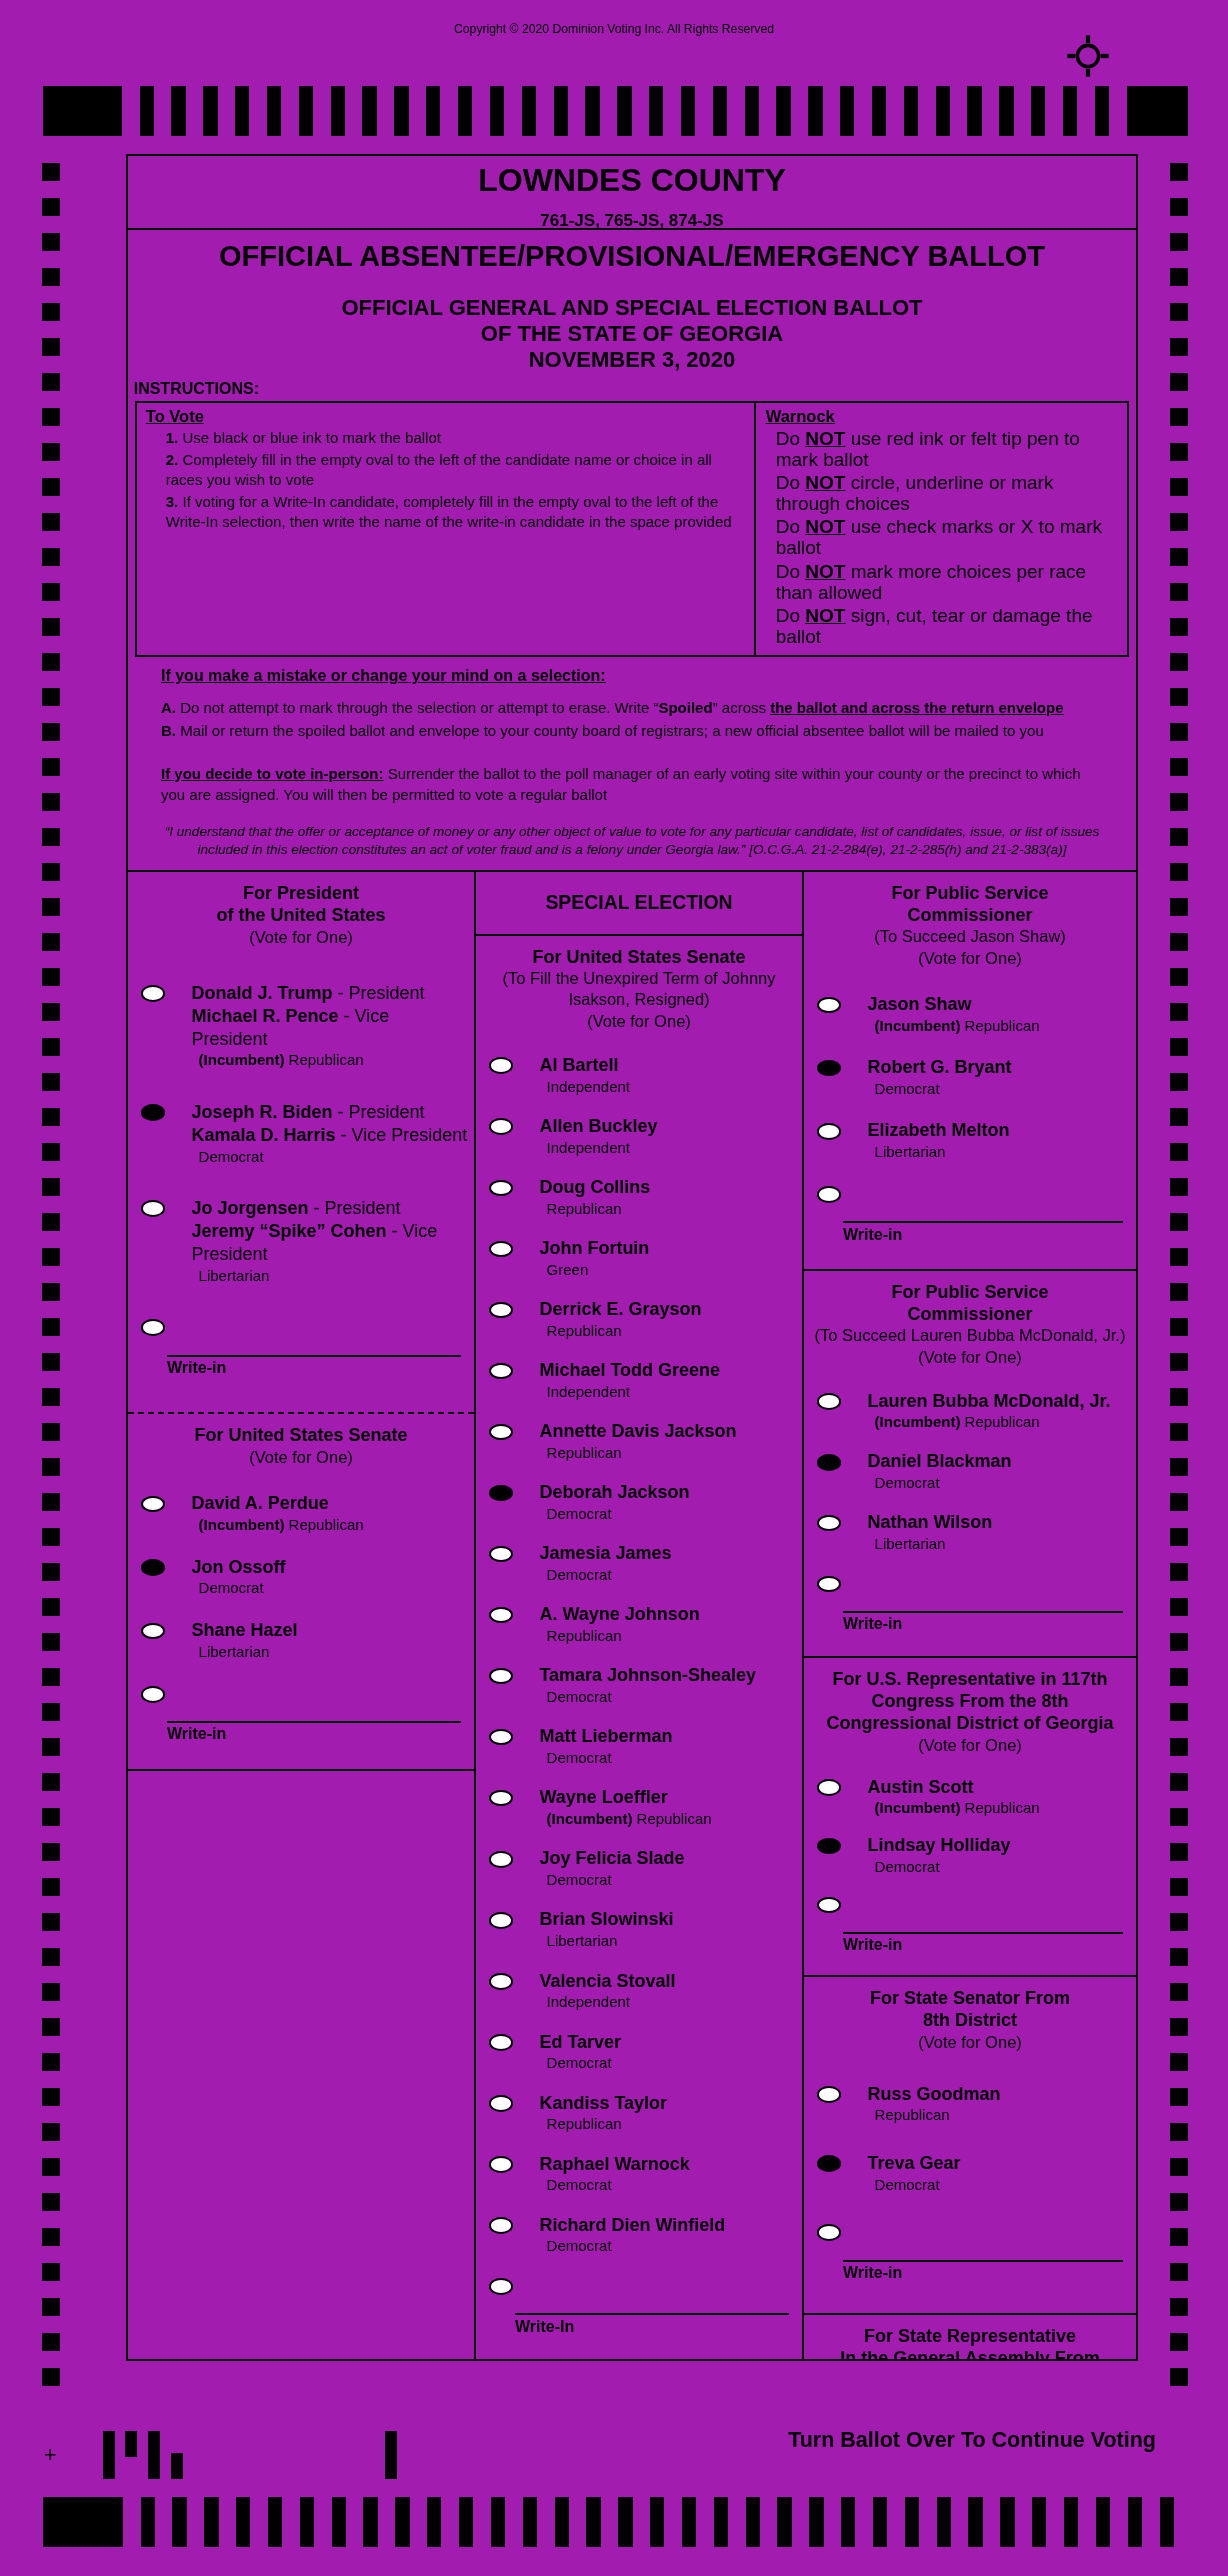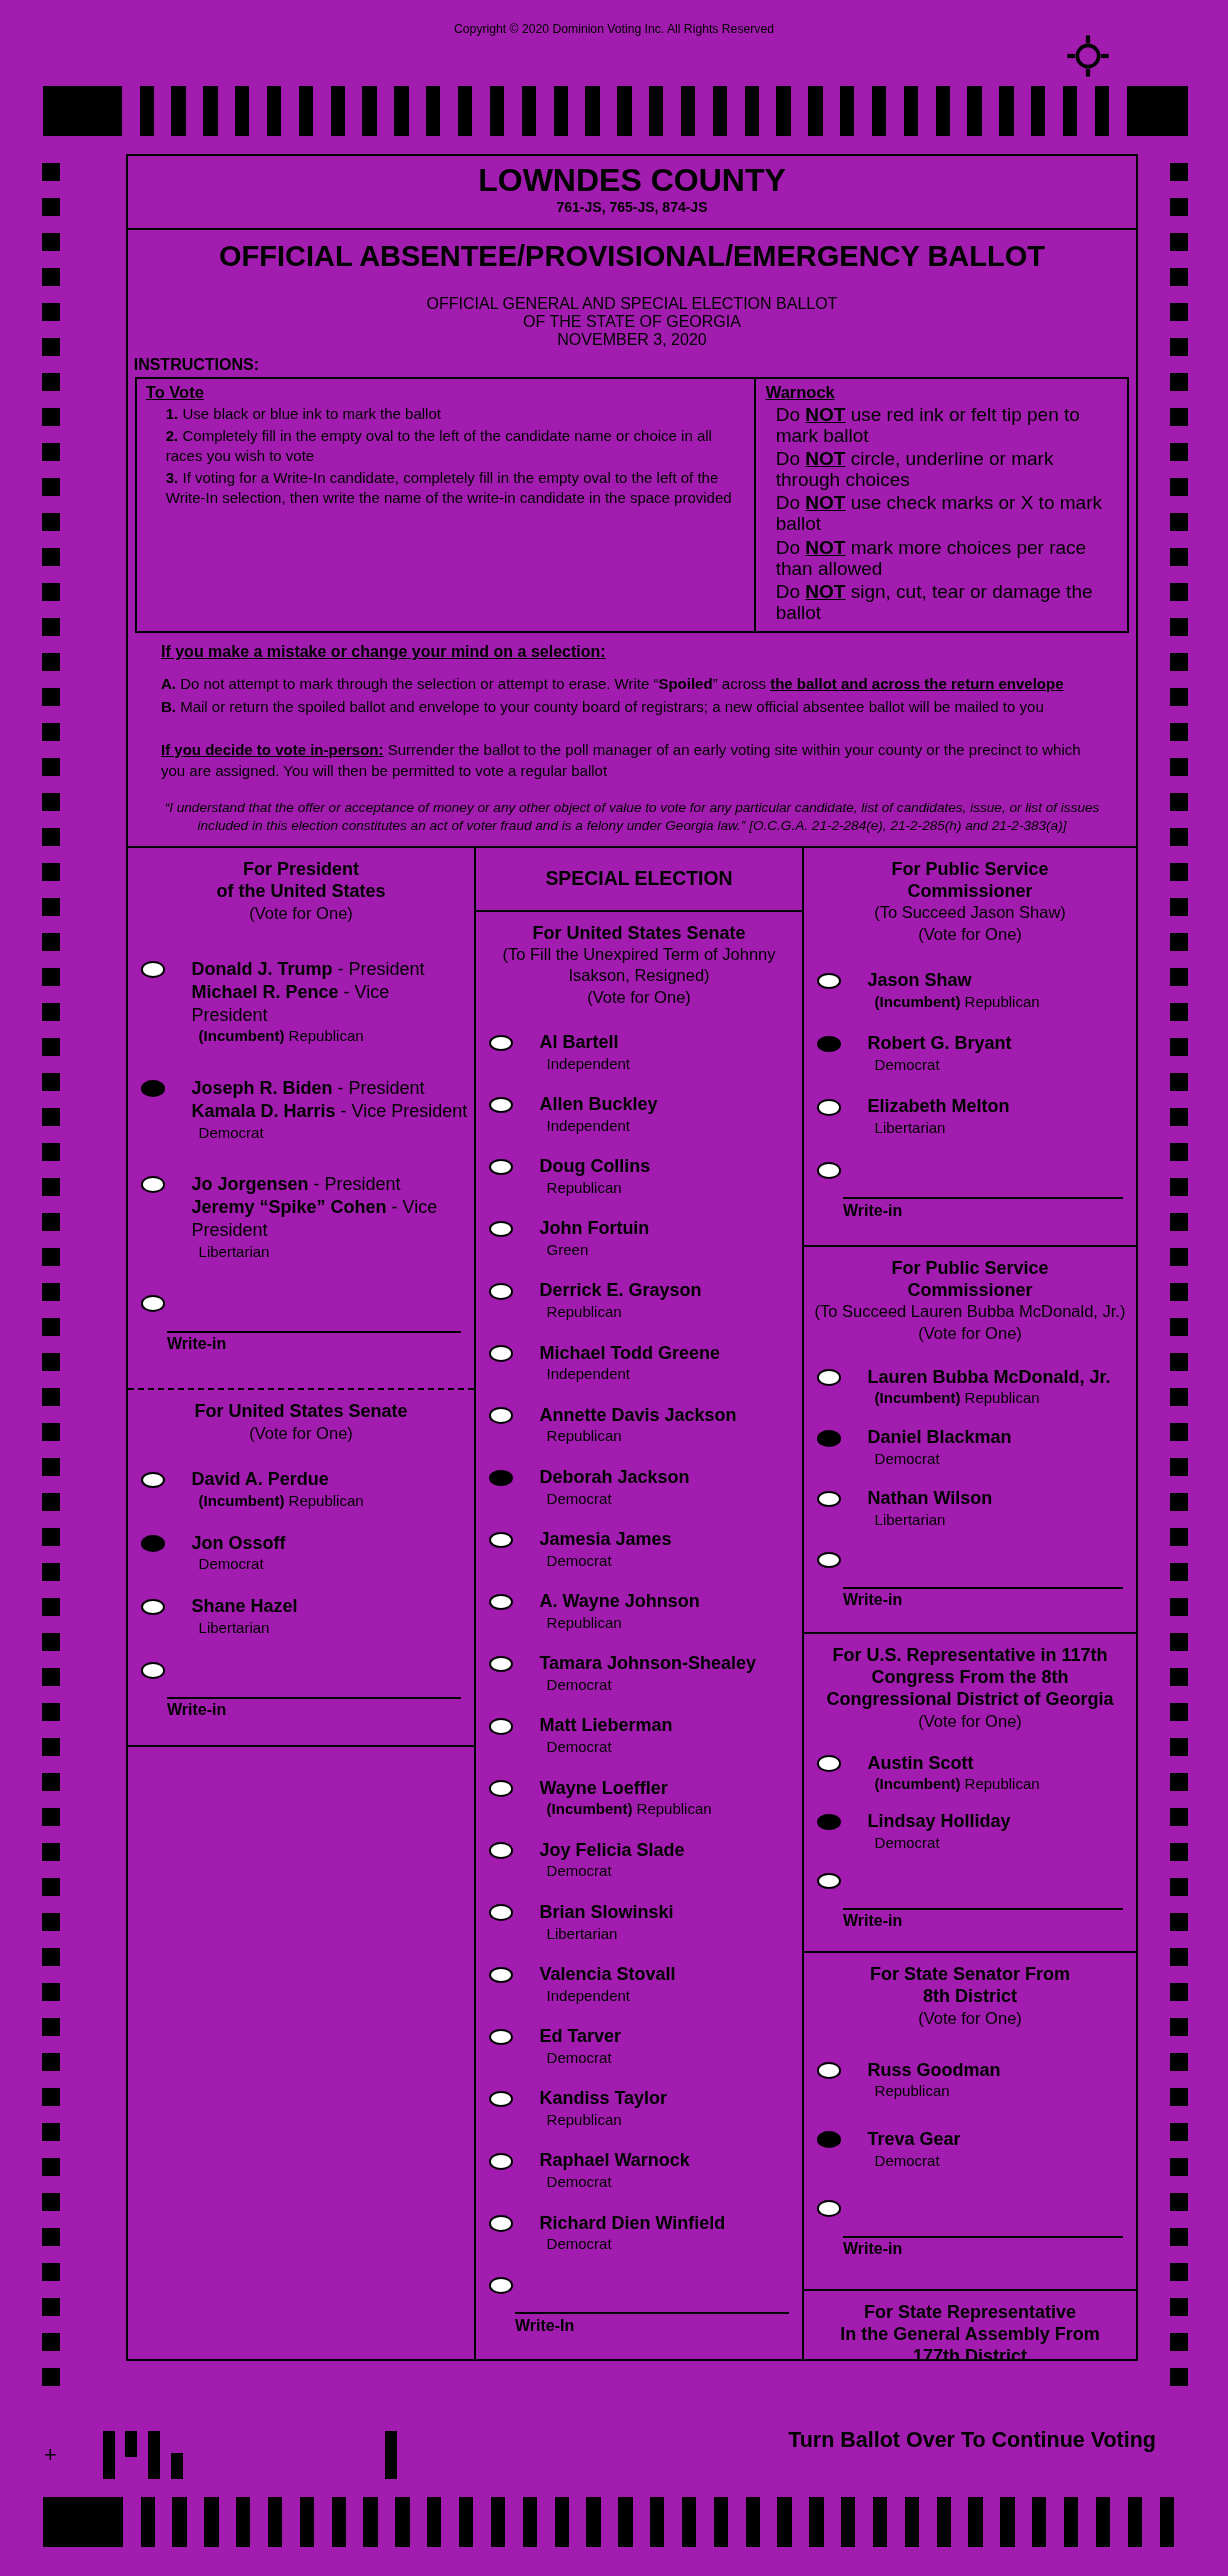--- a/index.html
+++ b/index.html
@@ -18,24 +18,24 @@
   .tm.blockB{width:80px;}
   .edge{position:absolute;top:163px;width:18px;}
   .edge.left{left:42px;}
   .edge.right{left:1170px;}
   .sq{width:18px;height:18px;background:#000;margin-bottom:17px;}
   
   .ballot{position:absolute;left:126px;top:154px;width:1012px;height:2207px;
           border:2.9px solid #000;box-sizing:border-box;display:flex;flex-direction:column;}
   .county-box{height:72px;border-bottom:2.9px solid #000;text-align:center;flex:0 0 auto;}
   .county{font-size:32px;font-weight:bold;padding-top:5.7px;}
-  .precincts{font-size:14px;font-weight:bold;margin-top:0;}
+  .precincts{font-size:17px;font-weight:bold;margin-top:12px;}
   .title-box{text-align:center;flex:0 0 auto;}
   .main-title{font-size:29px;font-weight:bold;margin-top:10px;}
-  .sub{font-size:16px;font-weight:normal;}
+  .sub{font-size:22px;font-weight:bold;}
   .sub.first{margin-top:21.5px;}
   .instr-label{text-align:left;font-size:16px;font-weight:bold;margin:7.2px 0 2.9px 5.7px;}
   .instr-box{margin:0 7.2px;border:2.9px solid #000;display:flex;box-sizing:border-box;flex:0 0 auto;}
   .ib-left{width:62.5%;border-right:2.2px solid #000;padding:4.3px 8.6px 8.6px 8.6px;box-sizing:border-box;}
   .ib-right{flex:1;padding:4.3px 5.7px 8.6px 10px;}
   .ib-title{font-size:16.5px;font-weight:bold;text-decoration:underline;}
   .ib-item{font-size:15px;line-height:20px;margin:2.2px 0 0 20px;}
   .warn-item{font-size:19px;line-height:21px;margin:2.2px 0 0 10px;}
   .mistake{margin:10px 11.5px 0 33px;flex:0 0 auto;}
   .m-title{font-size:16px;font-weight:bold;text-decoration:underline;}

